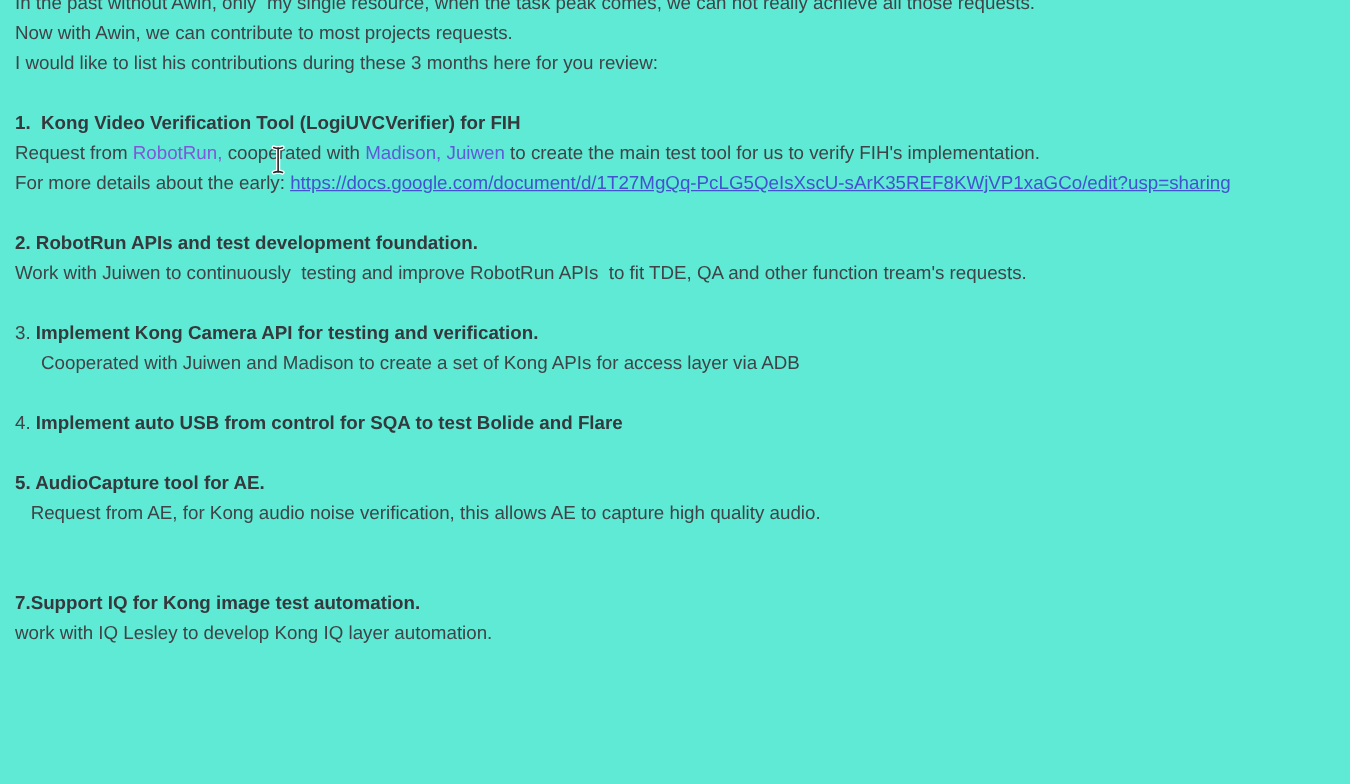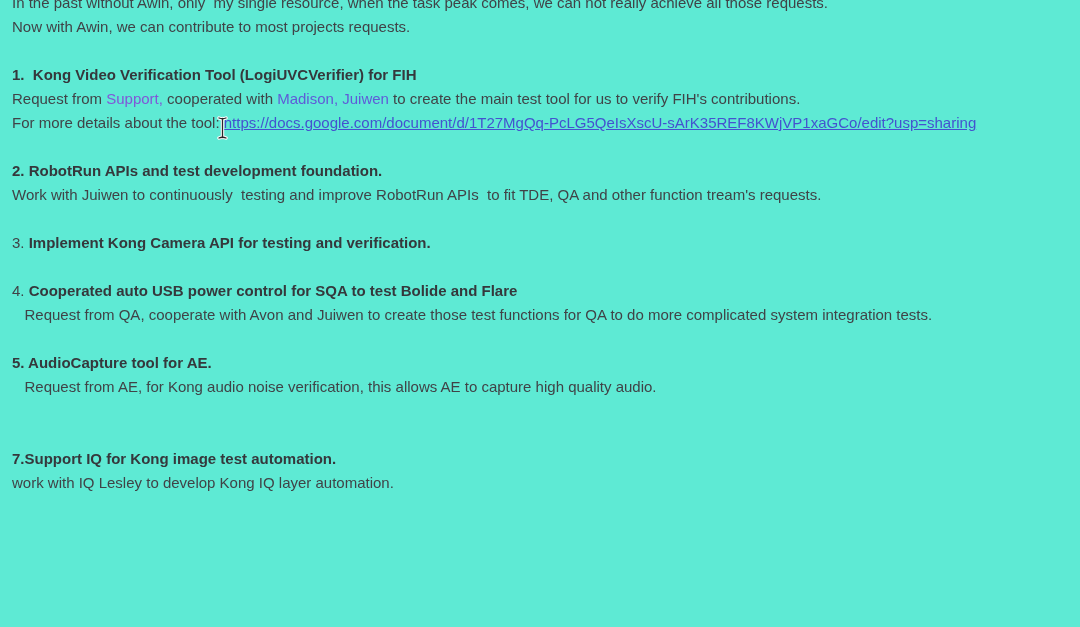--- a/index.html
+++ b/index.html
@@ -45,32 +45,33 @@
     pointer-events: none;
   }
 </style>
 </head>
 <body>
 
 <div class="page">
   <div class="doc-body">
       <div class="line"><span class="s-n">In the past without Awin, only  my single resource, when the task peak comes, we can not really achieve all those requests.</span></div>
       <div class="line"><span class="s-n">Now with Awin, we can contribute to most projects requests.</span></div>
+      <div class="line"><span class="s-n">I would like to list his contributions during these 3 months here for you review:</span></div>
       <div class="line"></div>
       <div class="line"><span class="s-b">1.  Kong Video Verification Tool (LogiUVCVerifier) for FIH</span></div>
-      <div class="line"><span class="s-n">Request from </span><span class="s-m1">Support,</span><span class="s-n"> cooperated with </span><span class="s-m2">Madison, Juiwen</span><span class="s-n"> to create the main test tool for us to verify FIH's contributions.</span></div>
-      <div class="line"><span class="s-n">For more details about the tool: </span><a href="#" class="s-a">https://docs.google.com/document/d/1T27MgQq-PcLG5QeIsXscU-sArK35REF8KWjVP1xaGCo/edit?usp=sharing</a></div>
+      <div class="line"><span class="s-n">Request from </span><span class="s-m1">RobotRun,</span><span class="s-n"> cooperated with </span><span class="s-m2">Madison, Juiwen</span><span class="s-n"> to create the main test tool for us to verify FIH's implementation.</span></div>
+      <div class="line"><span class="s-n">For more details about the early: </span><a href="#" class="s-a">https://docs.google.com/document/d/1T27MgQq-PcLG5QeIsXscU-sArK35REF8KWjVP1xaGCo/edit?usp=sharing</a></div>
       <div class="line"></div>
       <div class="line"><span class="s-b">2. RobotRun APIs and test development foundation.</span></div>
       <div class="line"><span class="s-n">Work with Juiwen to continuously  testing and improve RobotRun APIs  to fit TDE, QA and other function tream's requests.</span></div>
       <div class="line"></div>
       <div class="line"><span class="s-n">3. </span><span class="s-b">Implement Kong Camera API for testing and verification.</span></div>
+      <div class="line"><span class="s-n">     Cooperated with Juiwen and Madison to create a set of Kong APIs for access layer via ADB</span></div>
       <div class="line"></div>
-      <div class="line"><span class="s-n">4. </span><span class="s-b">Cooperated auto USB power control for SQA to test Bolide and Flare</span></div>
-      <div class="line"><span class="s-n">   Request from QA, cooperate with Avon and Juiwen to create those test functions for QA to do more complicated system integration tests.</span></div>
+      <div class="line"><span class="s-n">4. </span><span class="s-b">Implement auto USB from control for SQA to test Bolide and Flare</span></div>
       <div class="line"></div>
       <div class="line"><span class="s-b">5. AudioCapture tool for AE.</span></div>
       <div class="line"><span class="s-n">   Request from AE, for Kong audio noise verification, this allows AE to capture high quality audio.</span></div>
       <div class="line"></div>
       <div class="line"></div>
       <div class="line"><span class="s-b">7.Support IQ for Kong image test automation.</span></div>
       <div class="line"><span class="s-n">work with IQ Lesley to develop Kong IQ layer automation.</span></div>
     </div>
 
   <svg class="cursor-ibeam" viewBox="0 0 13 24" xmlns="http://www.w3.org/2000/svg">

